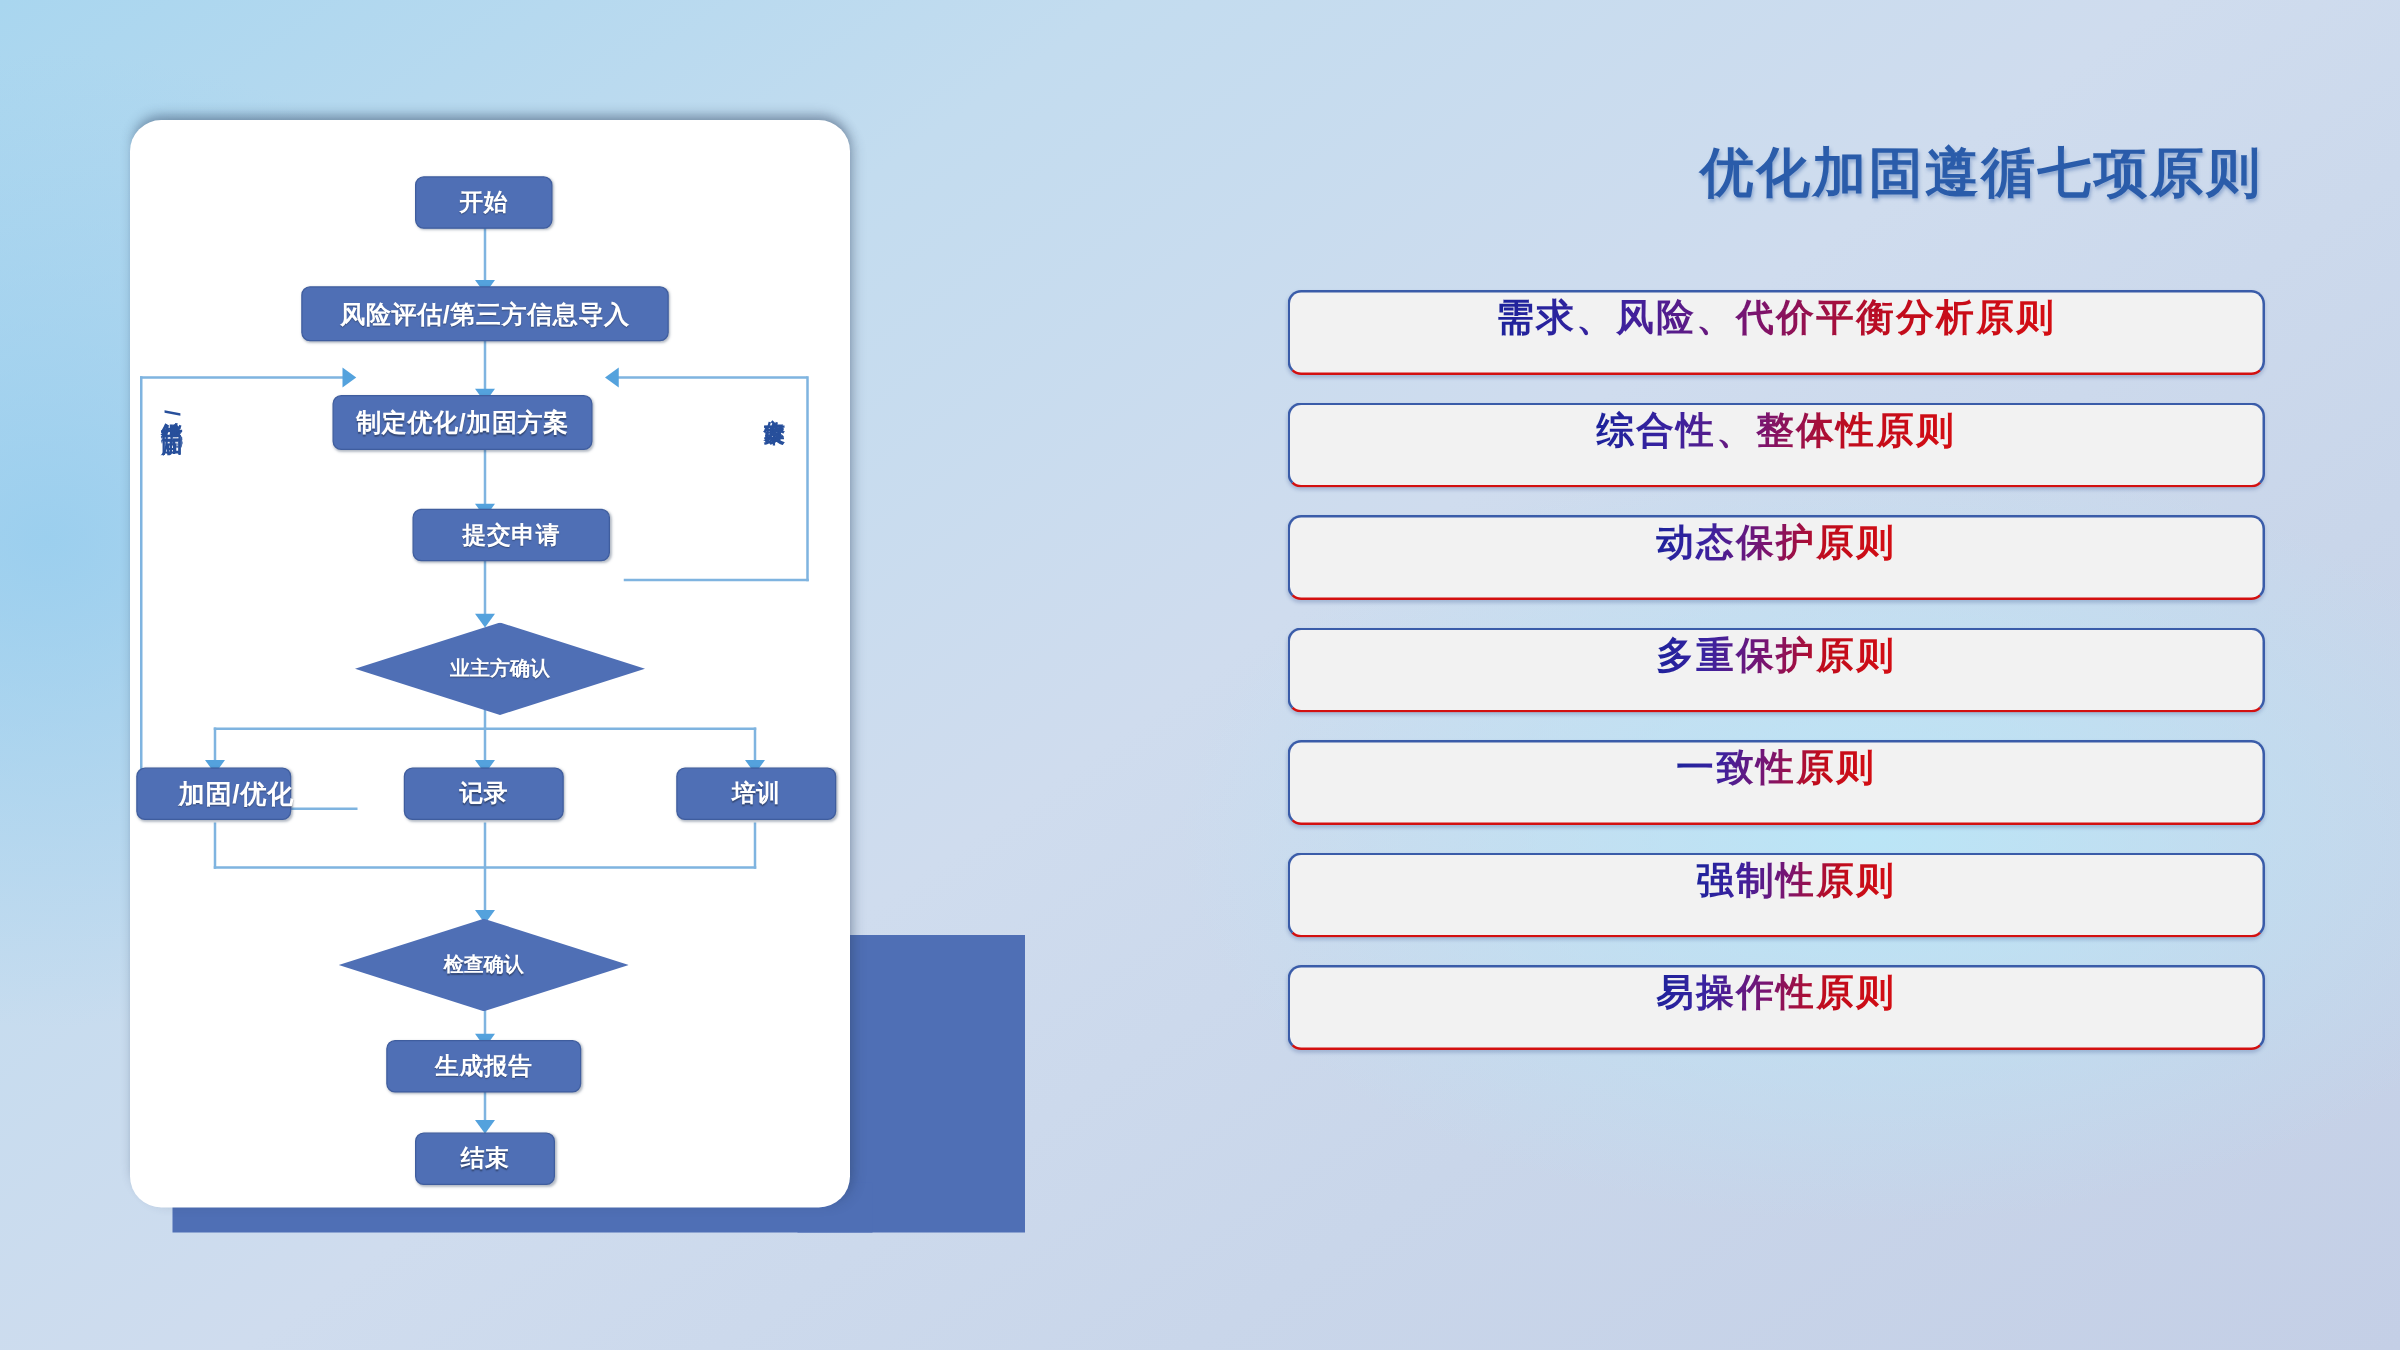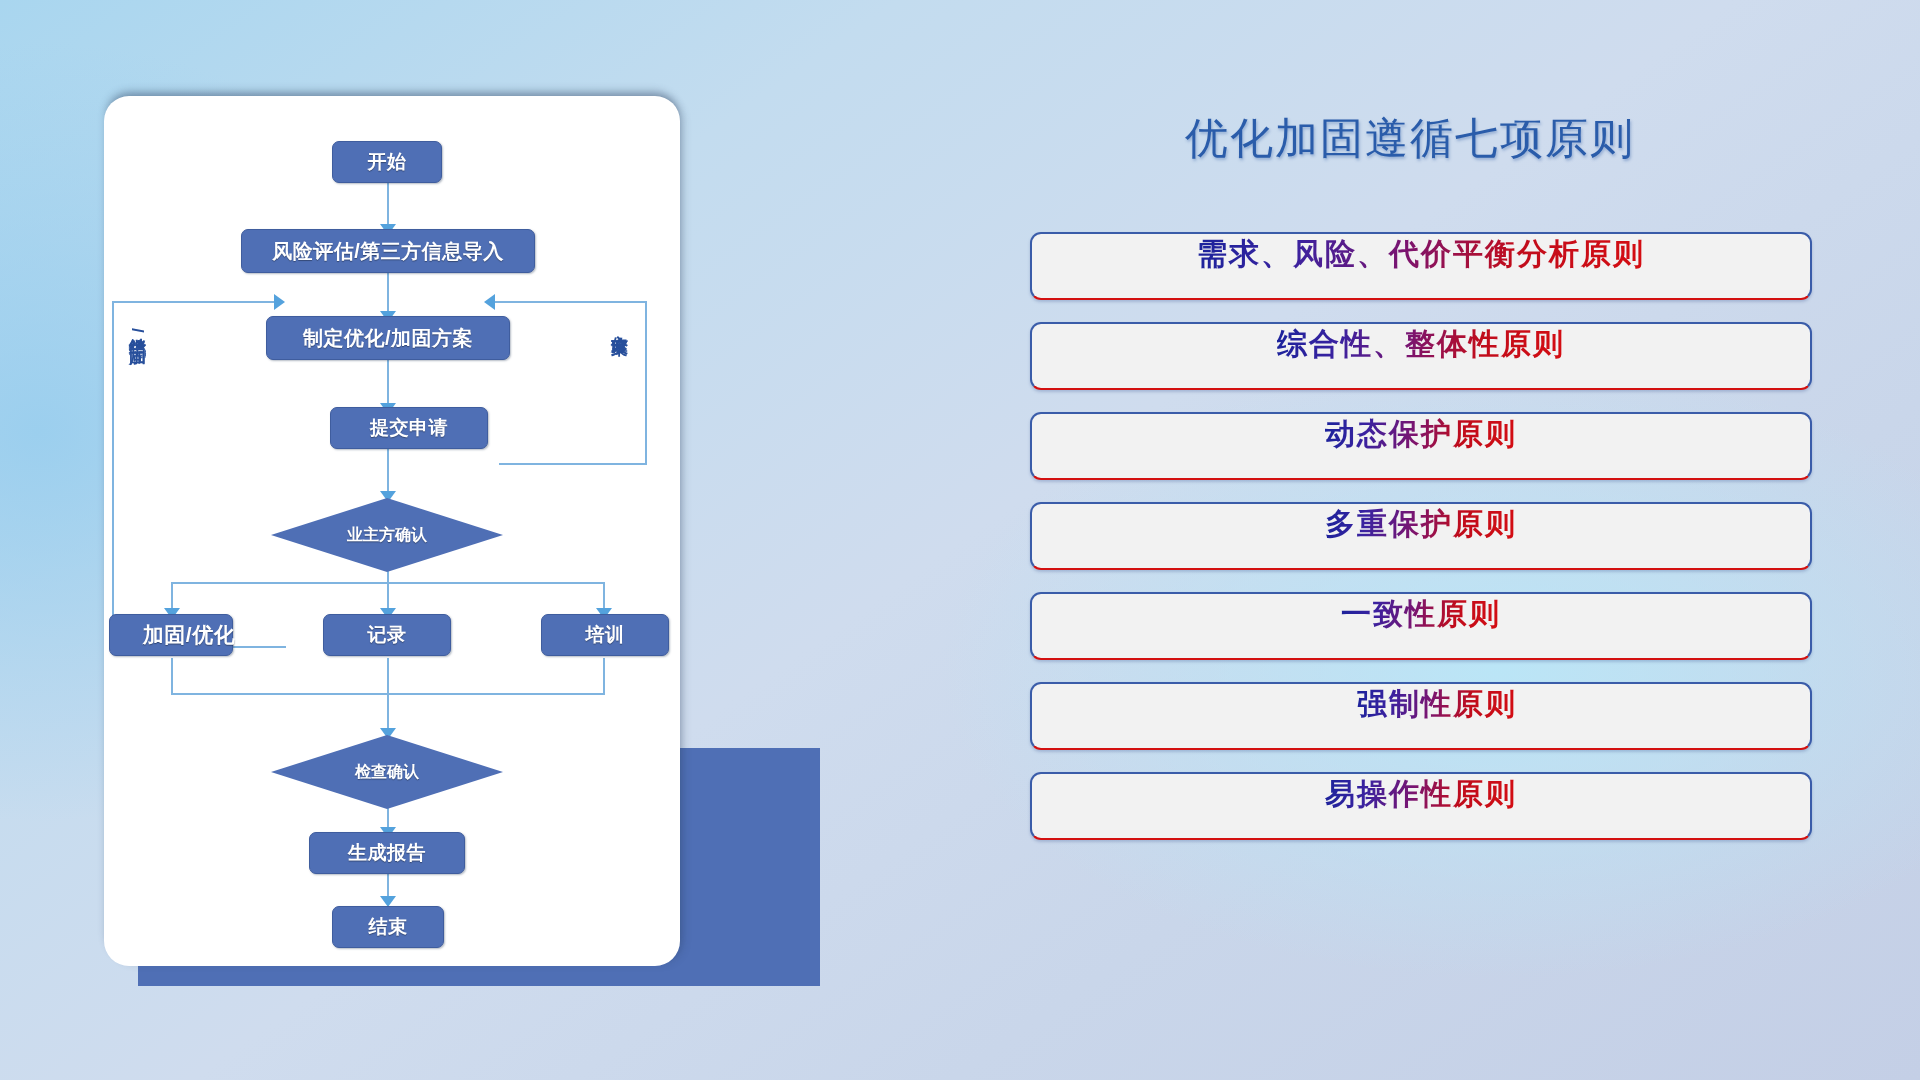--- a/index.html
+++ b/index.html
@@ -88,22 +88,22 @@
     color:#274f9b; font-weight:bold; font-size:17px;
     line-height:1.06; letter-spacing:1px;
     text-shadow:0 1px 1px rgba(255,255,255,.8);
   }
 
   
   #right-pane { position:absolute; left:1010px; top:0; width:910px; height:1080px; }
 
   #principles-title {
     position:absolute; left:0; top:110px; width:800px;
-    text-align:center;
-    font-size:43px; font-weight:normal; letter-spacing:2px;
+    text-align:right;
+    font-size:43px; font-weight:bold; letter-spacing:2px;
     color:#2a5caa;
     text-shadow: 1px 2px 3px rgba(70,110,175,.45);
   }
 
   .pbox {
     position:absolute; left:20px; width:782px; height:68px;
     background:#f2f2f2;
     border:2px solid #3a5ca9;
     border-bottom-color:#d31010;
     border-radius:11px;
@@ -173,29 +173,29 @@
     <div class="arrow-d" style="left:276px; top:800px;"></div>
 
     <div class="node" style="left:228px; top:45px;  width:110px; height:42px; font-size:19px;">
       <span>开始</span>
     </div>
 
     <div class="node" style="left:137px; top:133px; width:294px; height:44px; font-size:20px;">
       <span>风险评估/第三方信息导入</span>
     </div>
 
-    <div class="node" style="left:162px; top:220px; width:244px; height:44px; font-size:20px;">
+    <div class="node" style="left:162px; top:220px; width:208px; height:44px; font-size:20px;">
       <span>制定优化/加固方案</span>
     </div>
 
     <div class="node" style="left:203px; top:311px; width:158px; height:42px; font-size:19px;margin-left:23px;">
       <span>提交申请</span>
     </div>
 
-    <div class="diamond" style="left:167px; top:402px; width:232px; height:74px; font-size:16px;">
+    <div class="diamond" style="left:180px; top:402px; width:232px; height:74px; font-size:16px;">
       <span>业主方确认</span>
     </div>
 
     <div class="node" style="left:5px;   top:518px; width:124px; height:42px; font-size:21px;padding-left:36px;">
       <span>加固/优化</span>
     </div>
 
     <div class="node" style="left:219px; top:518px; width:128px; height:42px; font-size:19px;">
       <span>记录</span>
     </div>

